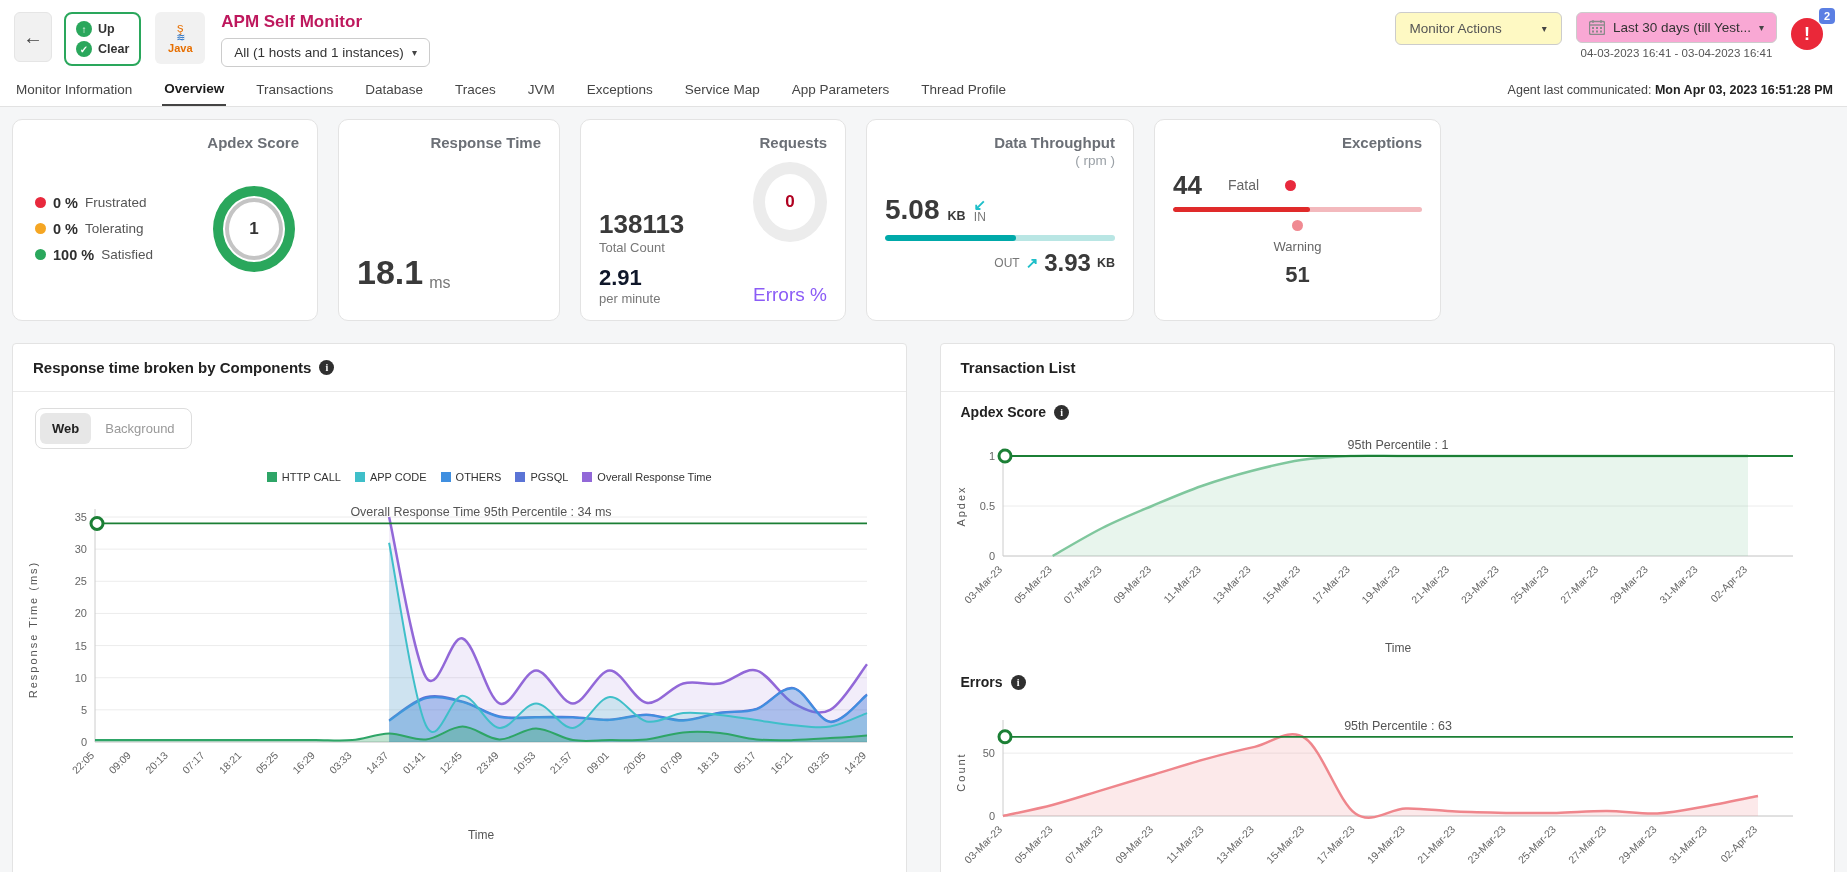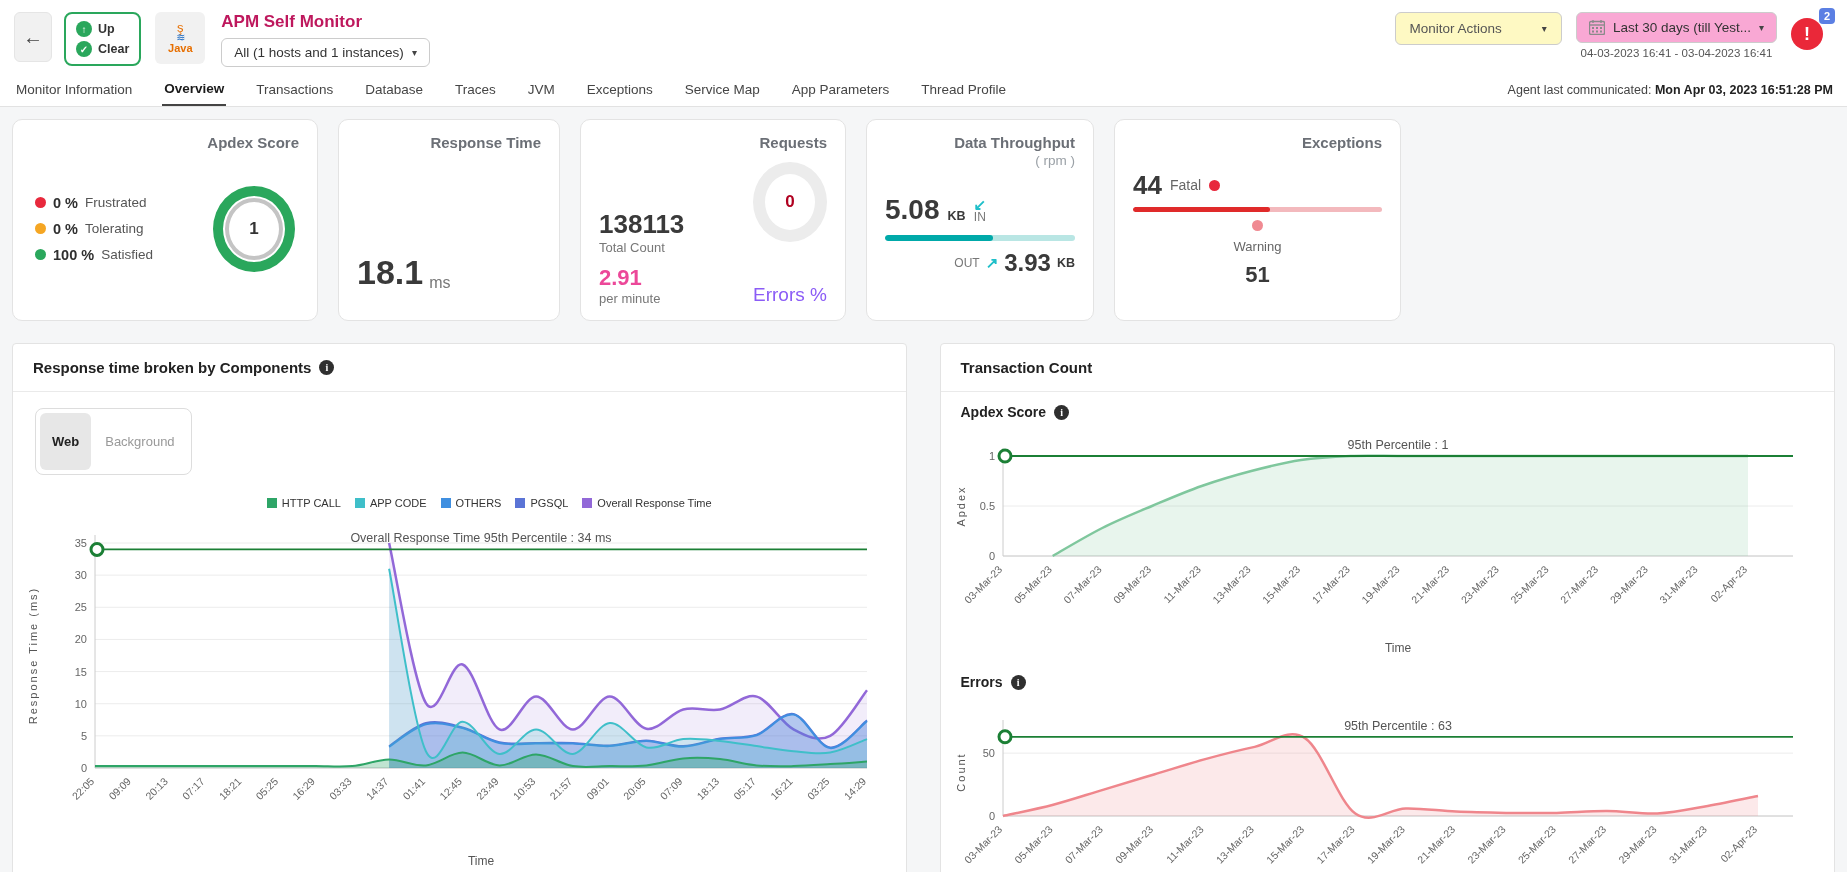--- a/index.html
+++ b/index.html
@@ -47,82 +47,82 @@
 
   
   .page-body { background:#f5f6f7; height:772px; padding:12px; }
 
   
   .cards-row { display:flex; gap:20px; }
   .card { background:#fff; border:1px solid #e3e3e3; border-radius:10px; height:202px; padding:14px 18px;
     display:flex; flex-direction:column; }
   .card-title { text-align:right; font-size:15px; font-weight:bold; color:#6b6f76; }
   .card-subtitle { text-align:right; font-size:13.5px; color:#9aa0a6; margin-top:2px; }
-  .c-apdex { width:306px; } .c-resp { width:222px; } .c-req { width:266px; } .c-thru { width:228px; } .c-exc { width:287px; }
+  .c-apdex { width:306px; } .c-resp { width:222px; } .c-req { width:266px; } .c-thru { width:268px; } .c-exc { width:287px; }
 
   .apdex-body { display:flex; align-items:center; justify-content:space-between; flex:1; padding:0 4px; }
   .apdex-legend { display:flex; flex-direction:column; gap:10px; }
   .leg-row { display:flex; align-items:center; gap:7px; font-size:13.5px; color:#555; }
   .leg-row b { color:#2f2f2f; font-size:14.5px; }
   .dot { width:11px; height:11px; border-radius:50%; display:inline-block; }
   .dot-red { background:#e8293d; } .dot-orange { background:#f5a623; } .dot-green { background:#2aa75c; }
   .dot-pink { background:#f08a92; }
   .apdex-donut { width:82px; height:86px; border:10px solid #2aa75c; border-radius:50%; padding:2px;
     display:flex; align-items:center; justify-content:center; }
   .apdex-inner { width:100%; height:100%; border:4px solid #c4c4c4; border-radius:50%; display:flex;
     align-items:center; justify-content:center; font-size:17px; font-weight:bold; color:#333; }
 
   .resp-body { flex:1; display:flex; align-items:flex-end; padding-bottom:14px; }
   .big-num { font-size:34px; font-weight:800; color:#3a3a3a; }
   .unit { font-size:16px; color:#777; margin-left:6px; }
 
   .req-body { flex:1; display:flex; justify-content:space-between; align-items:flex-end; }
   .req-col .v1 { font-size:26px; font-weight:800; color:#3a3a3a; }
   .req-col .l1 { font-size:13px; color:#777; margin-bottom:10px; }
-  .req-col .v2 { font-size:22px; font-weight:800; color:#ec4899; }
+  .req-col .v2 { font-size:22px; font-weight:800; color:#0f172a; }
   .req-col .l2 { font-size:13px; color:#777; }
   .req-donut-col { display:flex; flex-direction:column; align-items:center; gap:6px; }
   .req-donut { width:74px; height:80px; border:12px solid #ececec; border-radius:50%;
     display:flex; align-items:center; justify-content:center; font-size:17px; font-weight:bold; color:#b00020; }
   .req-donut-col .lbl { font-size:19px; color:#8b5cf6;margin-top:36px; }
 
   .thru-body { flex:1; display:flex; flex-direction:column; justify-content:center; gap:4px; }
   .thru-in { display:flex; align-items:flex-end; gap:8px; }
   .thru-in b { font-size:28px; font-weight:800; color:#3a3a3a; line-height:26px; }
   .kb { font-size:12.5px; font-weight:bold; color:#3a3a3a; }
   .in-stack { display:flex; flex-direction:column; align-items:center; line-height:12px; }
   .tz-arrow { color:#1fbfc9; font-weight:bold; font-size:15px; }
   .dir-lbl { font-size:12px; color:#777; }
   .thru-bar { height:6px; border-radius:3px; background:#b9e6e4; margin-top:8px; overflow:hidden; }
   .thru-bar > div { height:100%; background:#00a9a9; border-radius:3px; }
   .thru-out { display:flex; align-items:center; justify-content:flex-end; gap:6px; margin-top:4px; }
   .thru-out b { font-size:24px; font-weight:800; color:#3a3a3a; }
 
   .exc-body { flex:1; display:flex; flex-direction:column; justify-content:center; gap:6px; }
-  .exc-row1 { display:flex; align-items:center; gap:8px; }
+  .exc-row1 { display:flex; align-items:center; gap:26px; }
   .exc-row1 b { font-size:26px; font-weight:800; color:#3a3a3a; }
   .exc-row1 .lbl { font-size:14px; color:#666; }
   .exc-bar { height:5px; border-radius:3px; background:#f3b9bd; overflow:hidden; }
   .exc-bar > div { height:100%; background:#e02a2a; border-radius:3px; }
   .exc-row2 { display:flex; align-items:center; justify-content:flex-end; gap:8px; margin-top:2px;flex-direction:column; }
   .exc-row2 .lbl { font-size:13px; color:#666; }
   .exc-row2 b { font-size:22px; font-weight:800; color:#3a3a3a; }
 
   
   .panels-row { display:flex; gap:33px; margin-top:22px; align-items:flex-start; }
   .panel { background:#fff; border:1px solid #e3e3e3; border-radius:4px; }
   .panel-left { width:896px; height:660px; }
   .panel-right { width:897px; height:660px; }
   .panel-title-row { display:flex; align-items:center; gap:8px; padding:15px 20px; border-bottom:1px solid #eaeaea;
     font-size:15px; font-weight:bold; color:#222; }
   .info-icon { width:15px; height:15px; border-radius:50%; background:#2f2f2f; color:#fff; font-size:10px;
     font-weight:bold; display:inline-flex; align-items:center; justify-content:center;
     font-family:"Liberation Serif", serif; cursor:pointer; }
   .toggle-wrap { margin:16px 0 0 22px; display:inline-flex; border:1px solid #ddd; border-radius:8px; padding:4px; gap:2px; }
-  .toggle-btn { font-size:13px; padding:21px 12px; border-radius:6px; color:#999; cursor:pointer;text-align:right; }
+  .toggle-btn { font-size:13px; padding:8px 12px; border-radius:6px; color:#999; cursor:pointer;text-align:right; }
   .toggle-btn.active { background:#e7e7e7; color:#222; font-weight:bold; }
   .chart-legend { display:flex; justify-content:center; gap:14px; margin:22px 0 2px 60px; }
   .chart-legend .li { display:flex; align-items:center; gap:5px; font-size:11px; color:#333; }
   .chart-legend .sw { width:10px; height:10px; display:inline-block; }
   .chart-mount { margin:4px 8px 0 10px; }
   .section-head { display:flex; align-items:center; gap:8px; padding:12px 20px 2px 20px; font-size:14px; font-weight:bold; color:#222; }
   svg text { font-family:"Liberation Sans", sans-serif; }
 </style>
 </head>
 <body>
@@ -398,21 +398,21 @@
             <text x="770.4761904761905" y="269" transform="rotate(-45 770.4761904761905 269)" text-anchor="end" font-size="10.5" fill="#666">16:21</text>
             <text x="807.2380952380952" y="269" transform="rotate(-45 807.2380952380952 269)" text-anchor="end" font-size="10.5" fill="#666">03:25</text>
             <text x="844" y="269" transform="rotate(-45 844 269)" text-anchor="end" font-size="10.5" fill="#666">14:29</text>
             <text x="458" y="352" text-anchor="middle" font-size="12" fill="#555">Time</text>
             <text x="14" y="142.5" transform="rotate(-90 14 142.5)" text-anchor="middle" font-size="11" fill="#555" letter-spacing="2">Response Time (ms)</text>
           </svg></div>
     </div>
 
     <div class="panel panel-right">
       <div class="panel-title-row">
-        <span>Transaction Count</span>
+        <span>Transaction List</span>
       </div>
       <div class="section-head">
         <span>Apdex Score</span>
         <span class="info-icon">i</span>
       </div>
       <div class="chart-mount" id="chart-apdex"><svg width="856" height="232" viewBox="0 0 856 232">
             <line x1="52" y1="130" x2="842" y2="130" stroke="#ececec"></line>
             <text x="44" y="134" text-anchor="end" font-size="11" fill="#666">0</text>
             <line x1="52" y1="80" x2="842" y2="80" stroke="#ececec"></line>
             <text x="44" y="84" text-anchor="end" font-size="11" fill="#666">0.5</text>

